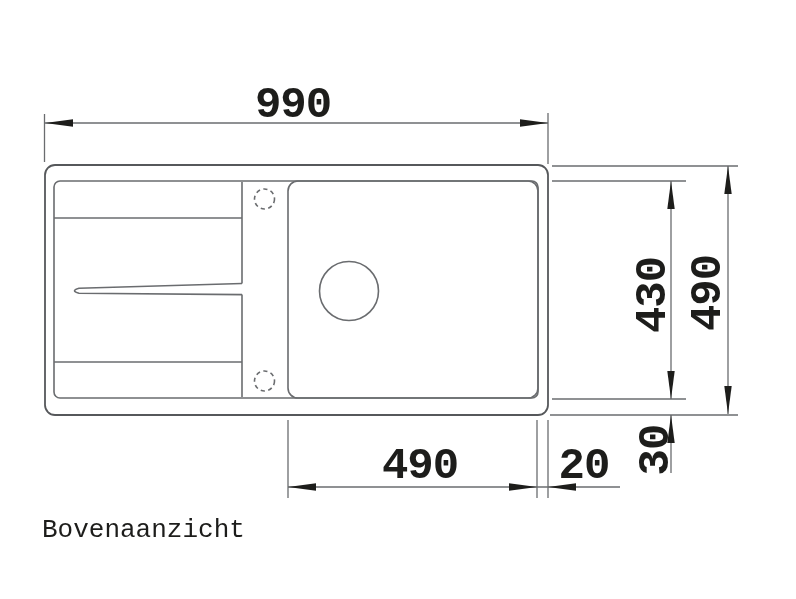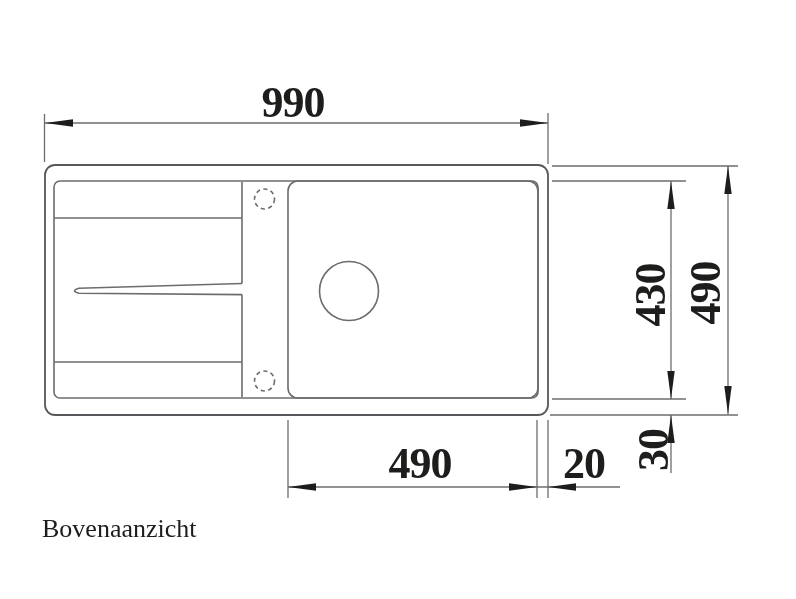--- a/index.html
+++ b/index.html
@@ -11,21 +11,21 @@
   html, body {
     margin: 0;
     padding: 0;
     background: var(--background);
   }
   .canvas {
     position: relative;
     width: 796px;
     height: 599px;
     background: var(--background);
-    font-family: Liberation Serif, serif;
+    font-family: Liberation Mono, monospace;
     overflow: hidden;
   }
   svg { display: block; }
   .outline-stroke {
     fill: none;
     stroke: var(--outline);
     stroke-width: 1.8;
   }
   .part-stroke {
     fill: none;

